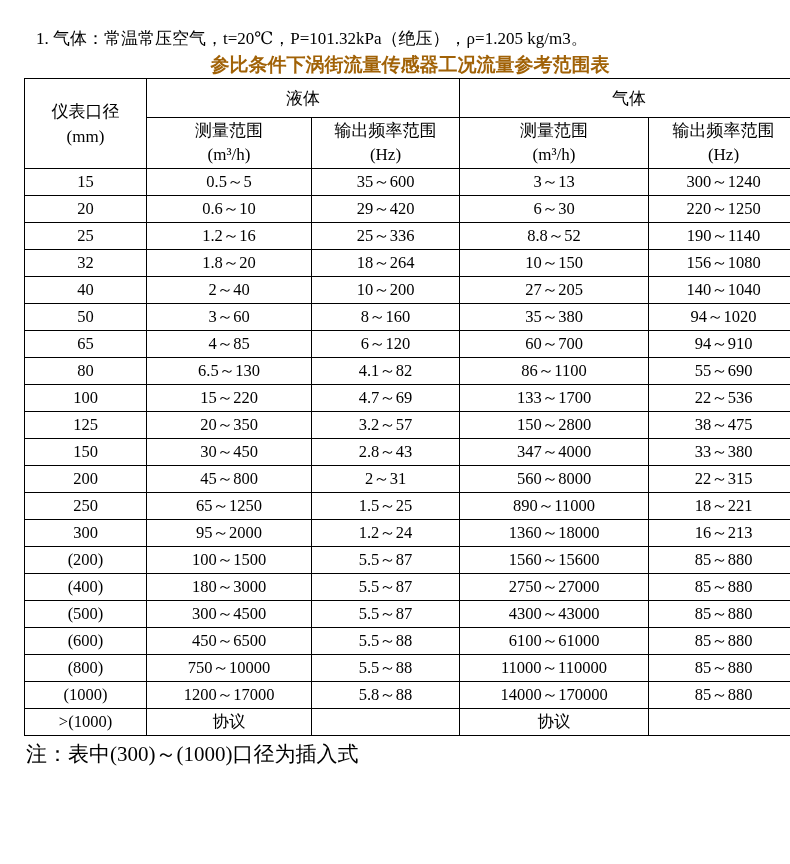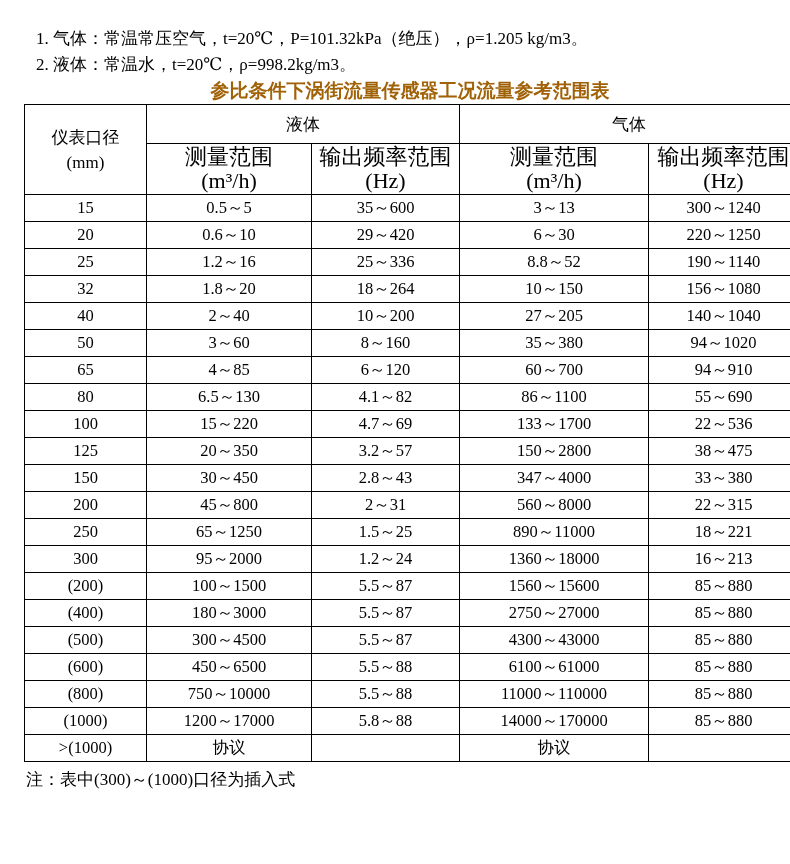--- a/index.html
+++ b/index.html
@@ -35,36 +35,35 @@
   }
   
   table.spec{
     border-collapse:collapse;table-layout:fixed;
     margin-left:24px;width:774px;text-align:center;
   }
   table.spec td{border:1.5px solid #000;padding:0;overflow:hidden;}
   table.spec thead td{font-size:17px;}
   .group-row td{height:38px;}
   .sub-row td{height:50px;}
-  .two-line div{line-height:24px;font-size:22px;}
+  .two-line div{line-height:24px;font-size:17px;}
   .diam-head div{line-height:25px;font-size:17px;}
   table.spec tbody td{height:26px;font-size:16.5px;line-height:26px;white-space:nowrap;}
   
-  .footnote{margin:7px 0 0 26px;font-size:17px;line-height:22px;}
+  .footnote{margin:7px 0 0 26px;font-size:21px;line-height:22px;}
   .bottom-pad{height:24px;}
 </style>
 </head>
 <body>
 
 <div>
 
 
   <div class="conditions">
     <div class="cond-line">1. 气体：常温常压空气，t=20℃，P=101.32kPa（绝压），ρ=1.205 kg/m3。</div>
-    <div class="cond-line">2. 液体：常温水，t=20℃，ρ=998.2kg/m3。</div>
   </div>
 
   <div class="table-title" style="color: #a16207;">参比条件下涡街流量传感器工况流量参考范围表</div>
 
   <table class="spec">
     <colgroup>
       <col style="width:122px">
         <col style="width:165px">
         <col style="width:148px">
         <col style="width:189px">

